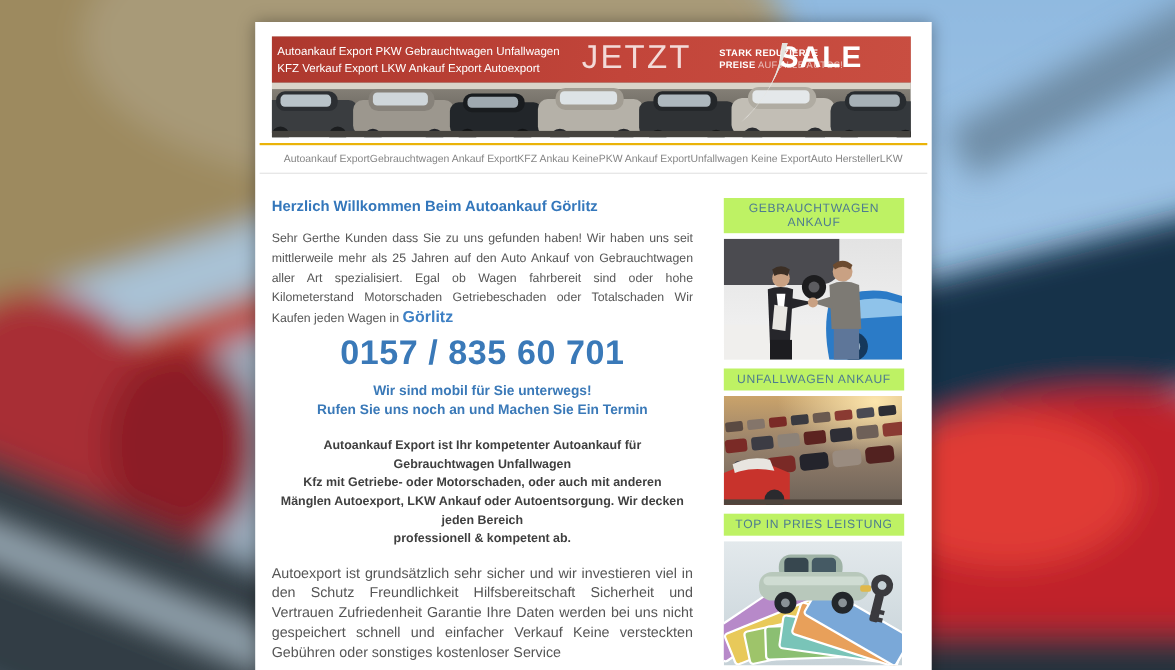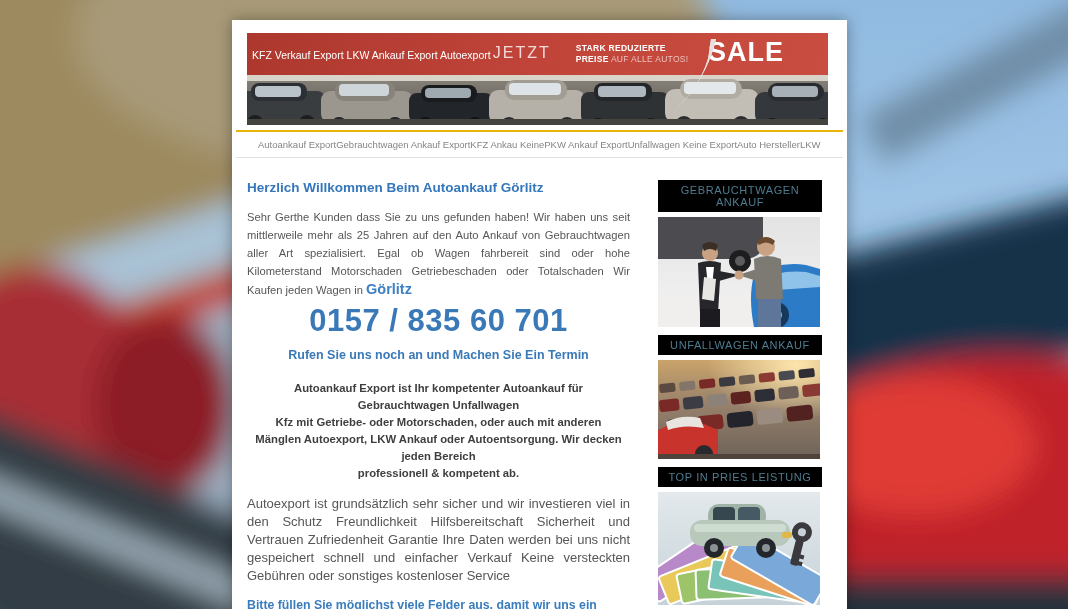--- a/index.html
+++ b/index.html
@@ -13,22 +13,22 @@
   .page { position:absolute; left:232px; top:20px; width:615px; height:1100px;
           background:#ffffff; z-index:2; box-shadow:0 0 14px rgba(0,0,0,.35); }
 
   
   .banner { position:relative; margin:13px 15px 0 15px; height:92px; overflow:hidden; }
   .banner-photo { position:absolute; left:0; top:0; width:581px; height:92px; }
   .band { position:absolute; left:0; top:0; width:581px; height:42px;
           background:linear-gradient(100deg,#ad382e 0%, #c2453a 55%, #c94e41 100%);
           display:flex; align-items:center; color:#fff; }
   .band-titles { font-size:10.5px; line-height:15px; padding-left:5px; padding-top:2px; white-space:nowrap; }
-  .jetzt { font-size:16px; font-weight:300; letter-spacing:2px; color:rgba(255,255,255,.8);
-           margin-left:2px; margin-top:-2px; }
+  .jetzt { font-size:30px; font-weight:300; letter-spacing:2px; color:rgba(255,255,255,.8);
+           margin-left:20px; margin-top:-2px; }
   .promo { margin-left:25px; font-size:8.5px; line-height:11px; letter-spacing:.3px; }
   .promo .strong { font-weight:bold; }
   .promo .light { color:rgba(255,255,255,.65); font-weight:normal;text-align:center; }
   .sale { position:absolute; right:44px; top:4px; font-size:27px; font-weight:800; letter-spacing:1px;text-align:right; }
   .flag { position:absolute; left:425px; top:6px; width:50px; height:72px; }
 
   
   nav { margin:5px 4px 0 4px; height:28px; border-top:2px solid #eab308; border-bottom:1px solid #e2e2e2;
         display:flex; align-items:center; padding:0 32px 0 22px; justify-content:space-between; }
   nav a { font-size:9.5px; color:#858585; text-decoration:none; white-space:nowrap; cursor:pointer; }
@@ -43,21 +43,21 @@
   .city { color:#3e80c4; font-size:14.5px; font-weight:600; }
   .phone { margin-top:4px; text-align:center; font-size:31px; font-weight:bold; color:#3a79b8; letter-spacing:.5px; }
   .mobile { margin-top:8px; text-align:center; font-size:12.5px; font-weight:bold; color:#3a79b8; line-height:17px; }
   .boldpara { margin-top:16px; font-size:11.3px; font-weight:bold; color:#3f3f3f; line-height:17px;
               text-align:center; white-space:pre-line; }
   .infopara { margin-top:13px; font-size:13px; line-height:18px; color:#565656; text-align:justify; }
   .form-intro { margin-top:12px; font-size:12.3px; font-weight:bold; color:#3a7dbf; line-height:17px; }
 
   
   .side-sec h2 { font-size:11px; font-weight:normal; color:#4e7c90; text-align:center;
-                 letter-spacing:.6px; background:#000000; padding:4px 0; margin-bottom:5px; }
+                 letter-spacing:.6px; background:#bef264; padding:4px 0; margin-bottom:5px; }
   .side-img { display:block; width:162px; margin-bottom:8px; }
   .sec1 .side-img { height:110px; }
   .sec2 .side-img { height:99px; }
   .sec3 .side-img { height:113px; }
 </style>
 </head>
 <body>
 
 <div class="bg">
   <svg viewBox="0 0 1118 659" preserveAspectRatio="none">
@@ -154,20 +154,21 @@
             <rect x="17" y="3" width="46" height="11" rx="4" fill="#a6b0b6"></rect>
             <circle cx="17" cy="43" r="8" fill="#141618"></circle>
             <circle cx="68" cy="43" r="8" fill="#141618"></circle>
           </g>
       </g>
       <rect x="0" y="86" width="581" height="6" fill="#45433e"></rect>
     </svg>
 
     <div class="band">
       <div class="band-titles">
+        <div>Autoankauf Export PKW Gebrauchtwagen Unfallwagen</div>
         <div>KFZ Verkauf Export LKW Ankauf Export Autoexport</div>
       </div>
       <div class="jetzt">JETZT</div>
       <div class="promo">
         <div class="strong">STARK REDUZIERTE</div>
         <div><span class="strong">PREISE</span>
              <span class="light">AUF ALLE AUTOS!</span></div>
       </div>
       <div class="sale">SALE</div>
     </div>
@@ -189,20 +190,21 @@
 
   <div class="content">
 
     <main>
       <h1>Herzlich Willkommen Beim Autoankauf Görlitz</h1>
       <p class="intro"><span>Sehr Gerthe Kunden dass Sie zu uns gefunden haben!  Wir haben uns seit mittlerweile mehr als 25 Jahren auf den Auto Ankauf von Gebrauchtwagen aller Art spezialisiert. Egal ob Wagen fahrbereit sind oder hohe Kilometerstand Motorschaden Getriebeschaden oder Totalschaden Wir Kaufen jeden Wagen in </span><span class="city">Görlitz</span></p>
 
       <div class="phone">0157 / 835 60 701</div>
 
       <div class="mobile">
+        <div>Wir sind mobil für Sie unterwegs!</div>
         <div>Rufen Sie uns noch an und Machen Sie Ein Termin</div>
       </div>
 
       <p class="boldpara">Autoankauf Export ist Ihr kompetenter Autoankauf  für Gebrauchtwagen Unfallwagen
 Kfz mit Getriebe- oder Motorschaden, oder auch mit anderen
 Mänglen Autoexport, LKW Ankauf oder Autoentsorgung. Wir decken jeden Bereich
 professionell &amp; kompetent ab.</p>
       <p class="infopara">Autoexport ist grundsätzlich sehr sicher und wir investieren viel in den Schutz Freundlichkeit Hilfsbereitschaft Sicherheit und Vertrauen Zufriedenheit Garantie Ihre Daten werden bei uns nicht gespeichert schnell und einfacher Verkauf Keine versteckten Gebühren oder sonstiges kostenloser Service</p>
       <p class="form-intro">Bitte füllen Sie möglichst viele Felder aus, damit wir uns ein genaues Bild von Ihrem Kraftfahrzeug verschaffen können. Vielen Dank!</p>
 

